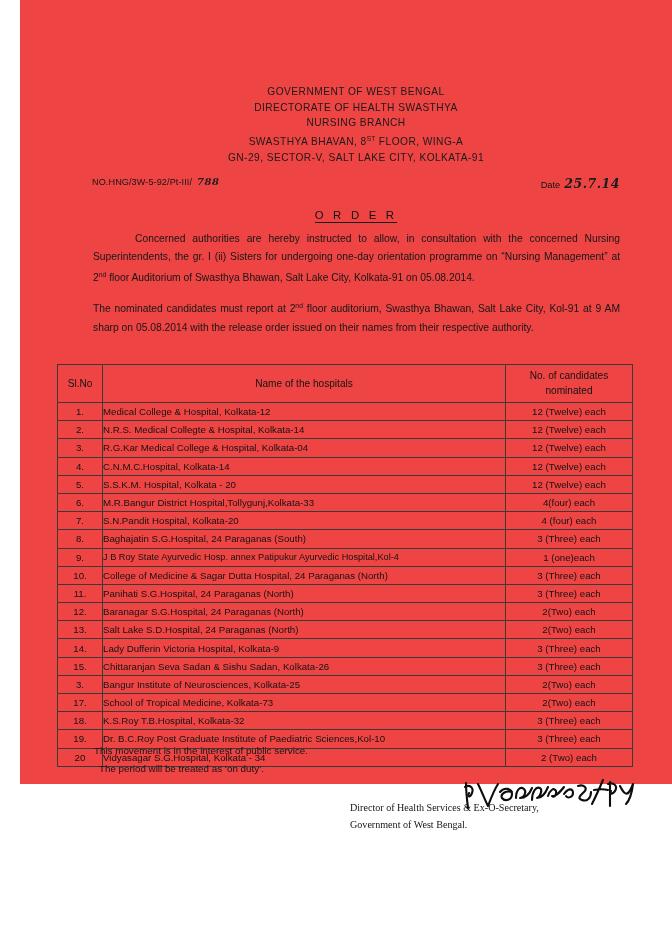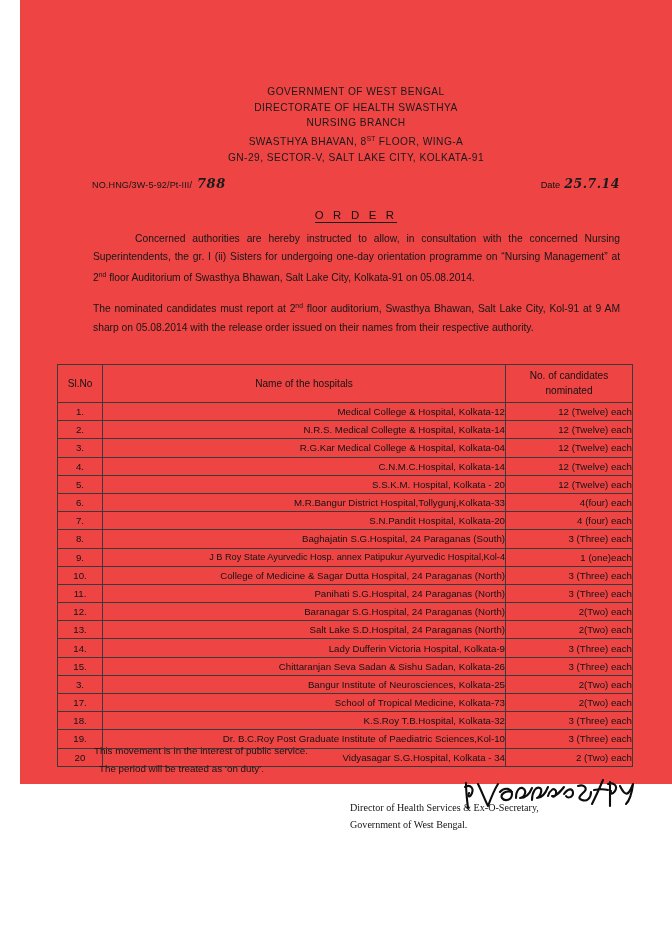--- a/index.html
+++ b/index.html
@@ -61,21 +61,21 @@
     white-space: nowrap;
   }
   .ref-label { color: #151515; }
   .hand {
     font-family: "DejaVu Serif", serif;
     font-style: italic;
     font-weight: bold;
     color: #1b1b1b;
     letter-spacing: 0.5px;
   }
-  .ref-no .hand { font-size: 13px; margin-left: 5px; }
+  .ref-no .hand { font-size: 10px; margin-left: 5px; }
   .date-box {
     position: absolute;
     right: 0;
     top: 0;
     font-size: 9.3px;
     white-space: nowrap;
   }
   .date-box .hand { font-size: 12.5px; margin-left: 4px; }
 
   
@@ -148,27 +148,27 @@
     height: 17.2px;
     font-size: 9.7px;
     line-height: 15px;
     vertical-align: middle;
   }
   .cell-sl {
     text-align: center;
     font-size: 9.6px;
   }
   .cell-name {
-    text-align: right;
+    text-align: left;
     padding-left: 6px;
     white-space: nowrap;
     overflow: hidden;
   }
   .cell-num {
-    text-align: right;
+    text-align: center;
     padding-left: 5px;
     white-space: nowrap;
   }
   tr[data-row-long] .cell-name { font-size: 9.2px; }
 
   
   .footer-notes {
     position: absolute;
     left: 74px;
     top: 742px;

